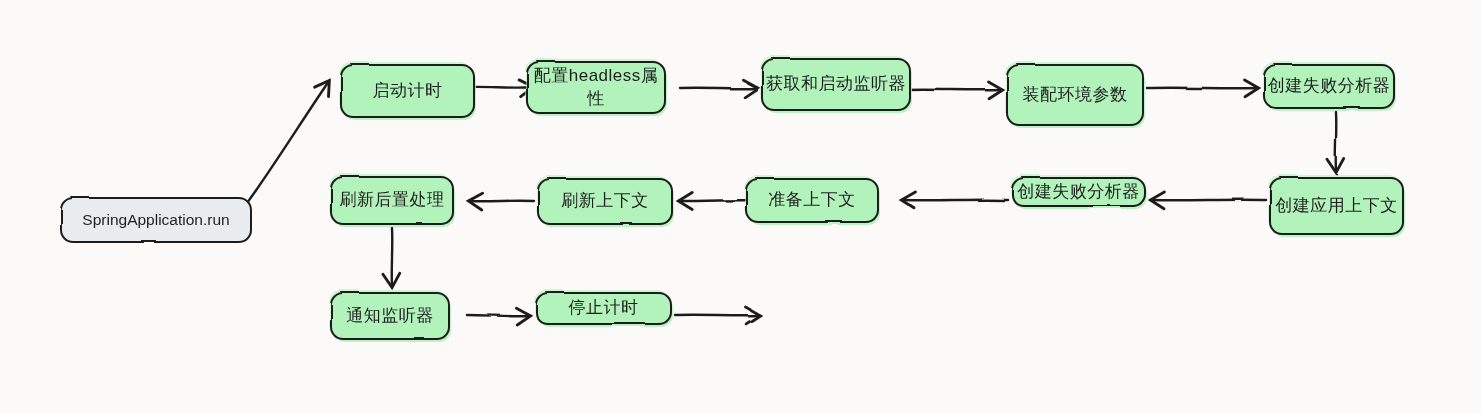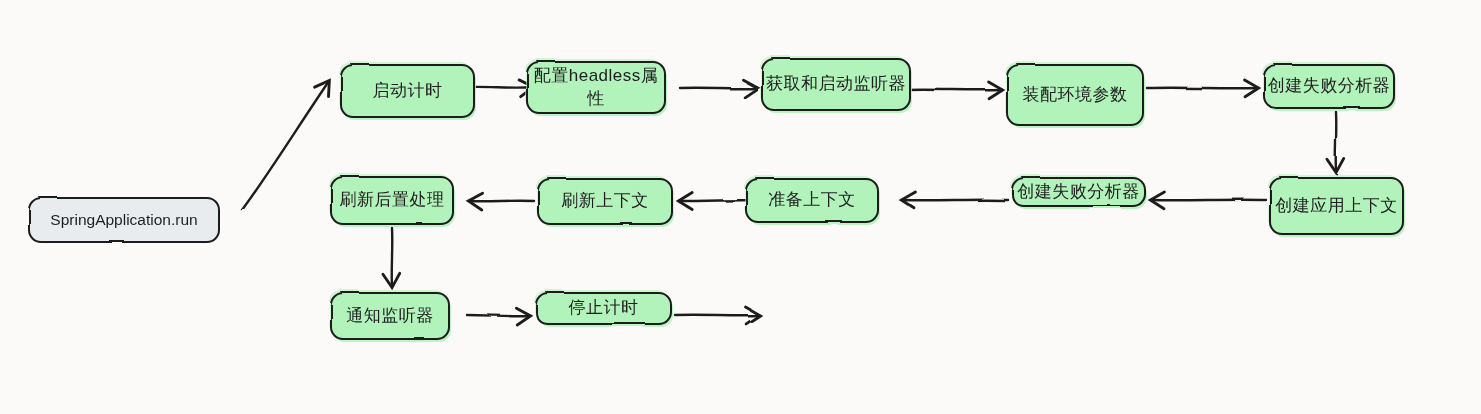--- a/index.html
+++ b/index.html
@@ -65,21 +65,21 @@
       <path d="M1266,200 C1228,199 1190,201 1151,200" marker-end="url(#ah)"></path>
       <path d="M1008,200 C972,199 938,201 902,200" marker-end="url(#ah)"></path>
       <path d="M760,200 C733,200 706,201 679,201" marker-end="url(#ah)"></path>
       <path d="M534,201 C512,200 490,202 469,201" marker-end="url(#ah)"></path>
       <path d="M392,228 C393,248 391,268 392,287" marker-end="url(#ah)"></path>
       <path d="M467,315 C489,315 510,317 530,316" marker-end="url(#ah)"></path>
       <path d="M675,315 C704,314 732,316 759,315" marker-end="url(#ah)"></path>
     </g>
   </svg>
 
-  <div class="node" style="left:28px;top:197px;width:192px;height:46px">
+  <div class="node" style="left:60px;top:197px;width:192px;height:46px">
     <div class="box gray"></div>
     <span class="label code">SpringApplication.run</span>
   </div>
 
   <div class="node" style="left:340px;top:64px;width:135px;height:54px">
     <div class="box green"></div>
     <span class="label">启动计时</span>
   </div>
   <div class="node" style="left:526px;top:61px;width:140px;height:53px">
     <div class="box green"></div>

